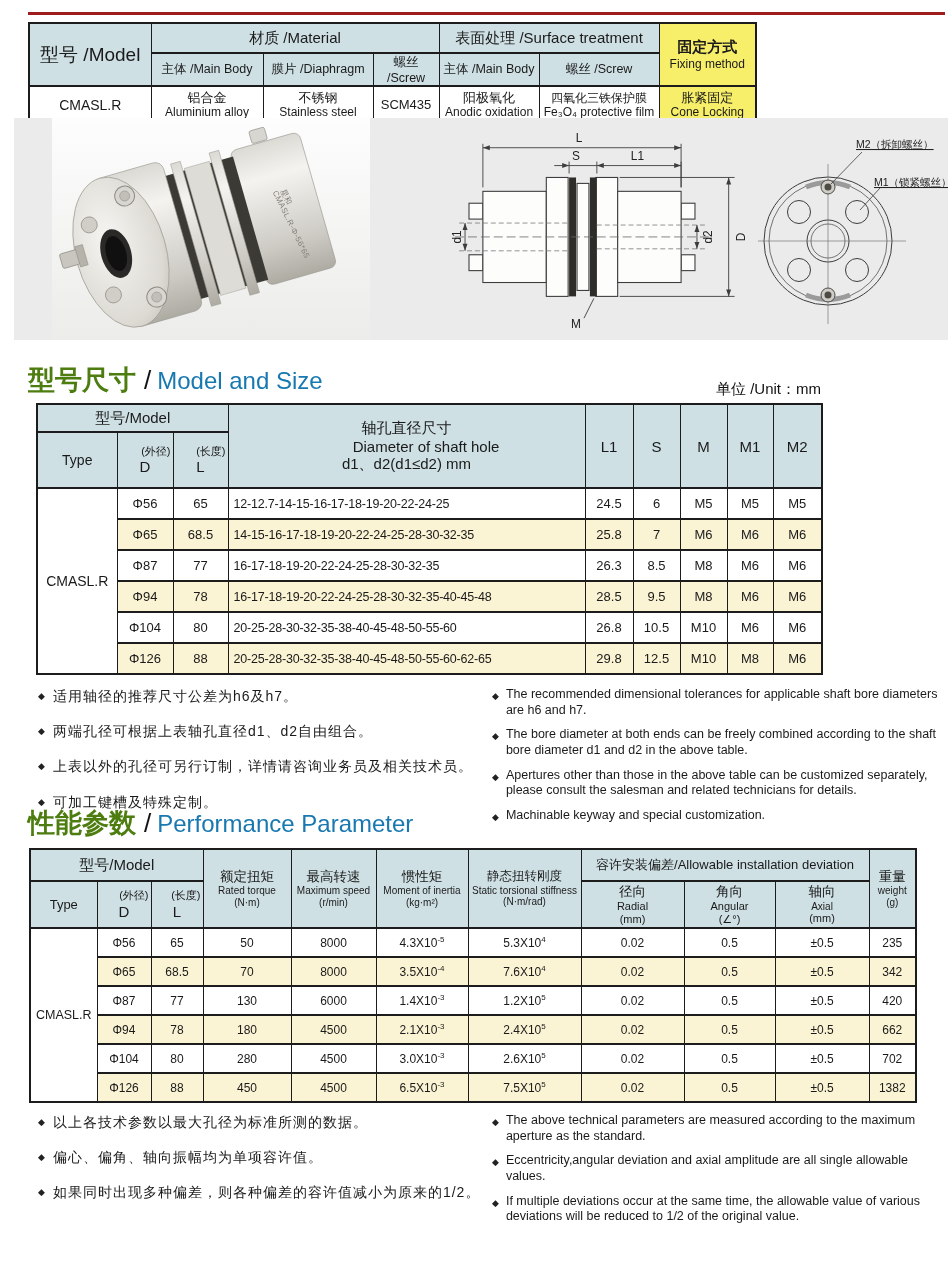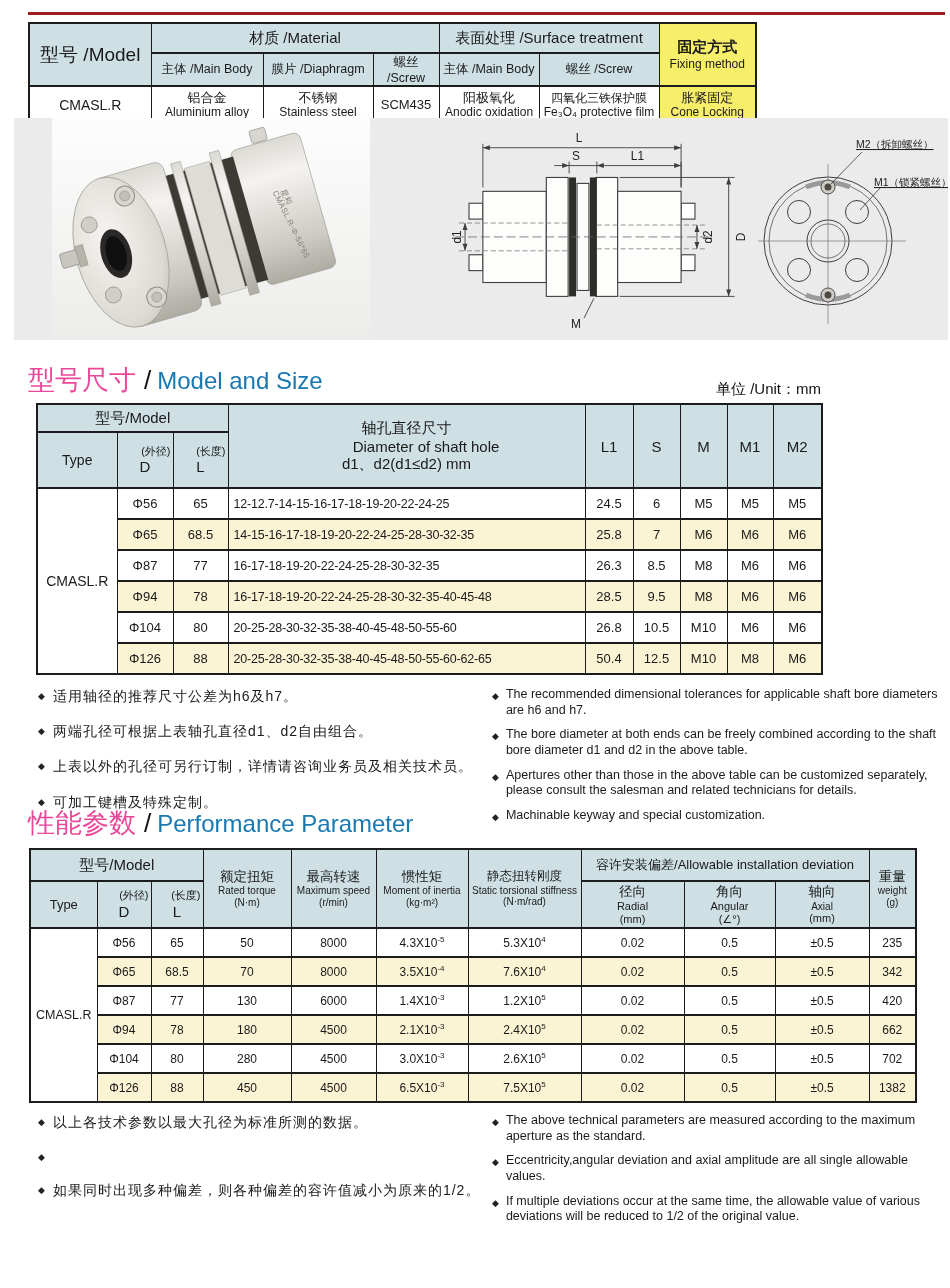--- a/index.html
+++ b/index.html
@@ -24,21 +24,21 @@
   .top-table .r2{height:23px;font-size:12.5px;}
   .top-table .r3{height:38px;font-size:12.5px;}
   .top-table .model-h{font-size:19px;}
   .cell-cn{font-size:13px;line-height:1.25;}
   .cell-en{font-size:12px;line-height:1.15;}
   .fix-cn{font-size:15px;font-weight:bold;}
   .fix-en{font-size:12px;}
 
   
   .sec-title{white-space:nowrap;}
-  .sec-title .cn{font-size:27px;font-weight:normal;color:#ec4899;margin-top:48px;}
+  .sec-title .cn{font-size:27px;font-weight:bold;color:#4d7c0f;margin-top:48px;}
   .sec-title .sep{font-size:26px;color:#111;margin:0 6px 0 8px;}
   .sec-title .en{font-size:24px;color:var(--blue,#1878b0);}
   .unit{font-size:15px;color:#111;text-align:right;}
 
   
   .size-table{width:785px;font-size:13px;}
   .size-table .hr1{height:28px;font-size:15px;}
   .size-table .hr2{height:56px;font-size:14px;}
   .size-table tbody td{height:29px;font-size:13px;}
   .size-table td.holes{text-align:left;padding-left:5px;font-size:12.5px;letter-spacing:-0.2px;}
@@ -358,21 +358,21 @@
           <td>26.8</td>
           <td>10.5</td>
           <td>M10</td>
           <td>M6</td>
           <td>M6</td>
         </tr>
         <tr class="alt">
           <td>Φ126</td>
           <td>88</td>
           <td class="holes">20-25-28-30-32-35-38-40-45-48-50-55-60-62-65</td>
-          <td>50.4</td>
+          <td>29.8</td>
           <td>12.5</td>
           <td>M10</td>
           <td>M8</td>
           <td>M6</td>
         </tr>
       </tbody>
   </table>
 
   <div class="abs" style="left:38px;top:687px;width:445px;">
     <ul class="notes notes-cn">
@@ -568,20 +568,21 @@
   </table>
 
   <div class="abs" style="left:38px;top:1113px;width:445px;">
     <ul class="notes notes-cn" style="--li-gap:8px">
         <li>
           <span class="blt">◆</span>
           <span>以上各技术参数以最大孔径为标准所测的数据。</span>
         </li>
         <li>
           <span class="blt">◆</span>
+          <span>偏心、偏角、轴向振幅均为单项容许值。</span>
         </li>
         <li>
           <span class="blt">◆</span>
           <span>如果同时出现多种偏差，则各种偏差的容许值减小为原来的1/2。</span>
         </li>
       </ul>
   </div>
   <div class="abs" style="left:492px;top:1113px;width:452px;">
     <ul class="notes notes-en">
         <li>

